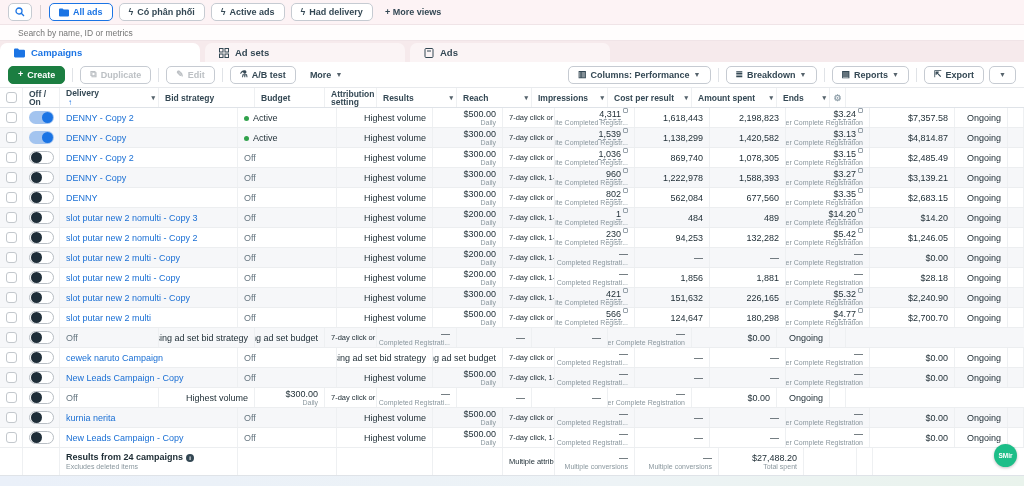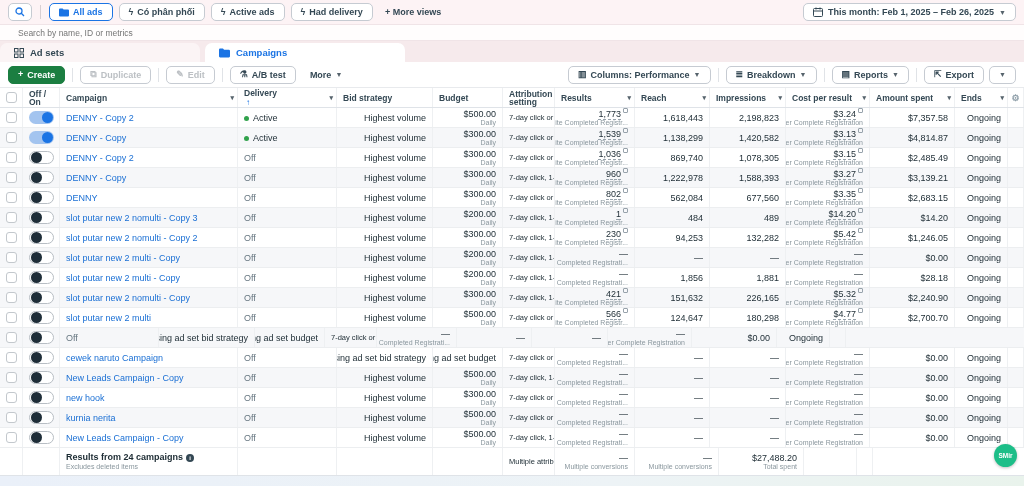--- a/index.html
+++ b/index.html
@@ -118,51 +118,48 @@
           <span class="bolt">ϟ</span>
           <span>Active ads</span>
         </div>
         <div class="filter-btn">
           <span class="bolt">ϟ</span>
           <span>Had delivery</span>
         </div>
       </div>
     <div class="moreviews">+ More views</div>
     <div class="spacer"></div>
-    <div class="date-btn">
-      <svg width="10" height="10" viewBox="0 0 10 10">
-        <rect x="0.5" y="1.5" width="9" height="8" rx="1" fill="none" stroke="#344854"></rect>
-        <line x1="0.5" y1="4" x2="9.5" y2="4" stroke="#344854"></line>
-        <line x1="3" y1="0.5" x2="3" y2="2.5" stroke="#344854"></line>
-        <line x1="7" y1="0.5" x2="7" y2="2.5" stroke="#344854"></line>
-      </svg>
-      <span>This month: Feb 1, 2025 – Feb 26, 2025</span>
-      <span class="caret">▼</span>
-    </div>
   </div>
 
   <div class="searchbar">
     <input type="text" placeholder="Search by name, ID or metrics" style="">
   </div>
 
   <div class="tabs" id="tabs">
+      <div class="tab active">
+        <svg width="11" height="10" viewBox="0 0 10 9">
+          <path d="M0 1.5 Q0 .5 1 .5 H3.6 L4.6 1.6 H9 Q10 1.6 10 2.6 V7.5 Q10 8.5 9 8.5 H1 Q0 8.5 0 7.5 Z" fill="#1b74e4"></path>
+        </svg>
+        <span>Campaigns</span>
+      </div>
       <div class="tab">
         <svg width="10" height="10" viewBox="0 0 10 10">
           <rect x="0.5" y="0.5" width="3.5" height="3.5" fill="none" stroke="#344854"></rect>
           <rect x="6" y="0.5" width="3.5" height="3.5" fill="none" stroke="#344854"></rect>
           <rect x="0.5" y="6" width="3.5" height="3.5" fill="none" stroke="#344854"></rect>
           <rect x="6" y="6" width="3.5" height="3.5" fill="none" stroke="#344854"></rect>
         </svg>
         <span>Ad sets</span>
       </div>
-      <div class="tab active">
-        <svg width="11" height="10" viewBox="0 0 10 9">
-          <path d="M0 1.5 Q0 .5 1 .5 H3.6 L4.6 1.6 H9 Q10 1.6 10 2.6 V7.5 Q10 8.5 9 8.5 H1 Q0 8.5 0 7.5 Z" fill="#1b74e4"></path>
+      <div class="tab">
+        <svg width="10" height="10" viewBox="0 0 10 10">
+          <rect x="1" y="0.5" width="8" height="9" rx="1" fill="none" stroke="#344854"></rect>
+          <line x1="3" y1="3" x2="7" y2="3" stroke="#344854"></line>
         </svg>
-        <span>Campaigns</span>
+        <span>Ads</span>
       </div>
       <div class="rest"></div>
     </div>
 
   <div class="toolbar">
     <div class="tb-btn green">
       <span class="tb-icon">+</span>
       <span>Create</span>
     </div>
     <div class="tbdiv"></div>
@@ -213,21 +210,20 @@
   </div>
 
   <div class="table">
     <div class="tr thead" id="thead">
         <div class="cell c hcell" style="width:23px">
           <span class="checkbox"></span>
         </div>
         <div class="cell hcell" style="width:37px">
           <span style="white-space:normal;line-height:8px;display:block;width:24px;">Off / On</span>
         </div>
-        <div class="cell hcell" style="width:178px">Campaign<span class="hcaret">▾</span></div>
         <div class="cell hcell" style="width:99px">Delivery <span class="sortup">↑</span><span class="hcaret">▾</span></div>
         <div class="cell hcell" style="width:96px">Bid strategy</div>
         <div class="cell hcell" style="width:70px">Budget</div>
         <div class="cell hcell" style="width:52px">
           <span style="white-space:normal;line-height:8px;display:block;">Attribution setting</span>
         </div>
         <div class="cell hcell" style="width:80px">Results<span class="hcaret">▾</span></div>
         <div class="cell hcell" style="width:75px">Reach<span class="hcaret">▾</span></div>
         <div class="cell hcell" style="width:76px">Impressions<span class="hcaret">▾</span></div>
         <div class="cell hcell" style="width:84px">Cost per result<span class="hcaret">▾</span></div>
@@ -255,21 +251,21 @@
           </div>
           <div class="cell r" style="width:96px">Highest volume</div>
           <div class="cell r" style="width:70px">
             <span class="main-val">$500.00</span>
             <span class="sub">Daily</span>
           </div>
           <div class="cell " style="width:52px">
             <span style="font-size:7.5px;">7-day click or ...</span>
           </div>
           <div class="cell r" style="width:80px">
-            <span class="main-val"><span class="dashed">1,773</span><span class="infobox"></span></span>
+            <span class="main-val"><span class="dashed">4,311</span><span class="infobox"></span></span>
             <span class="sub">Website Completed Registr...</span>
           </div>
           <div class="cell r" style="width:75px">1,618,443</div>
           <div class="cell r" style="width:76px">2,198,823</div>
           <div class="cell r" style="width:84px">
             <span class="main-val"><span class="dashed">$3.24</span><span class="infobox"></span></span>
             <span class="sub">Per Complete Registration</span>
           </div>
           <div class="cell r" style="width:85px">$7,357.58</div>
           <div class="cell r" style="width:53px">Ongoing</div>
@@ -752,23 +748,20 @@
           <div class="cell " style="width:16px"></div>
         </div>
         <div class="tr row">
           <div class="cell c" style="width:23px">
             <span class="checkbox"></span>
           </div>
           <div class="cell c" style="width:37px">
             <span class="toggle off">
               <span class="knob"></span>
             </span>
-          </div>
-          <div class="cell " style="width:178px">
-            <span class="link">new hook</span>
           </div>
           <div class="cell " style="width:99px">
             <span class="off-txt">Off</span>
           </div>
           <div class="cell r" style="width:96px">Highest volume</div>
           <div class="cell r" style="width:70px">
             <span class="main-val">$300.00</span>
             <span class="sub">Daily</span>
           </div>
           <div class="cell " style="width:52px">

